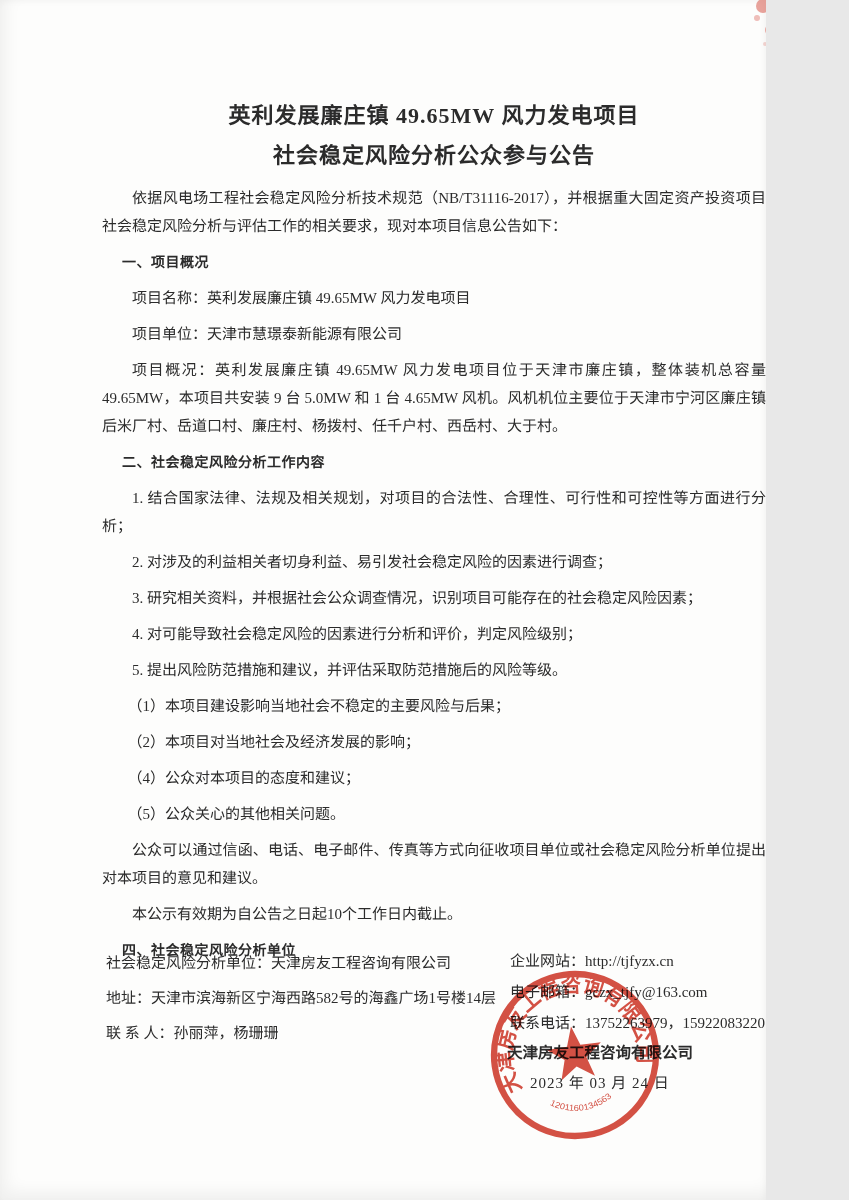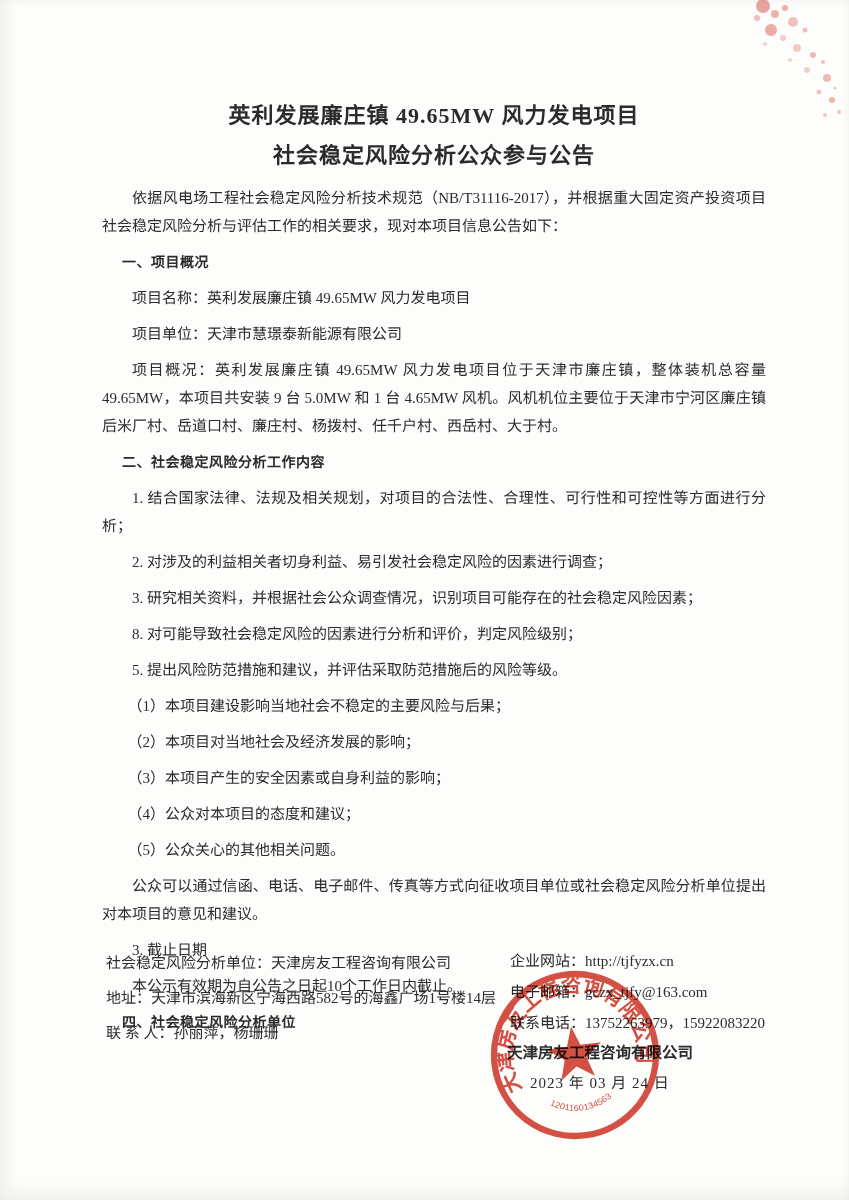--- a/index.html
+++ b/index.html
@@ -1,18 +1,18 @@
 <!DOCTYPE html>
 <html lang="zh-CN"><head>
 <meta charset="utf-8">
 <style>
   html,body{margin:0;padding:0;background:#e8e8e8;}
   .page{
     position:relative;
-    width:849px;height:1200px;
+    width:766px;height:1200px;
     background:#fdfdfc;
     overflow:hidden;
     font-family:"Liberation Serif","DejaVu Serif",serif;
     color:#2b2b2b;
     box-shadow:inset 6px -8px 16px rgba(0,0,0,.055), inset -2px 2px 6px rgba(0,0,0,.03);
   }
   .content{
     position:absolute;left:94px;top:0;width:680px;
   }
   .doc-title{
@@ -87,30 +87,28 @@
 
     <p class="sec-heading">一、项目概况</p>
     <p class="body-line indent">项目名称：英利发展廉庄镇 49.65MW 风力发电项目</p>
     <p class="body-line indent">项目单位：天津市慧璟泰新能源有限公司</p>
     <p class="body-line indent">项目概况：英利发展廉庄镇 49.65MW 风力发电项目位于天津市廉庄镇，整体装机总容量 49.65MW，本项目共安装 9 台 5.0MW 和 1 台 4.65MW 风机。风机机位主要位于天津市宁河区廉庄镇后米厂村、岳道口村、廉庄村、杨拨村、任千户村、西岳村、大于村。</p>
 
     <p class="sec-heading">二、社会稳定风险分析工作内容</p>
     <p class="body-line indent">1. 结合国家法律、法规及相关规划，对项目的合法性、合理性、可行性和可控性等方面进行分析；</p>
     <p class="body-line indent">2. 对涉及的利益相关者切身利益、易引发社会稳定风险的因素进行调查；</p>
     <p class="body-line indent">3. 研究相关资料，并根据社会公众调查情况，识别项目可能存在的社会稳定风险因素；</p>
-    <p class="body-line indent">8. 对可能导致社会稳定风险的因素进行分析和评价，判定风险级别；</p>
+    <p class="body-line indent">4. 对可能导致社会稳定风险的因素进行分析和评价，判定风险级别；</p>
     <p class="body-line indent">5. 提出风险防范措施和建议，并评估采取防范措施后的风险等级。</p>
 
     <p class="body-line indent-paren">（1）本项目建设影响当地社会不稳定的主要风险与后果；</p>
     <p class="body-line indent-paren">（2）本项目对当地社会及经济发展的影响；</p>
-    <p class="body-line indent-paren">（3）本项目产生的安全因素或自身利益的影响；</p>
     <p class="body-line indent-paren">（4）公众对本项目的态度和建议；</p>
     <p class="body-line indent-paren">（5）公众关心的其他相关问题。</p>
     <p class="body-line indent">公众可以通过信函、电话、电子邮件、传真等方式向征收项目单位或社会稳定风险分析单位提出对本项目的意见和建议。</p>
-    <p class="body-line indent">3. 截止日期</p>
     <p class="body-line indent">本公示有效期为自公告之日起10个工作日内截止。</p>
 
     <p class="sec-heading">四、社会稳定风险分析单位</p>
   </div>
 
   <div class="contact-left">
     <p>社会稳定风险分析单位：天津房友工程咨询有限公司</p>
     <p>地址：天津市滨海新区宁海西路582号的海鑫广场1号楼14层</p>
     <p>联 系 人：孙丽萍，杨珊珊</p>
   </div>

